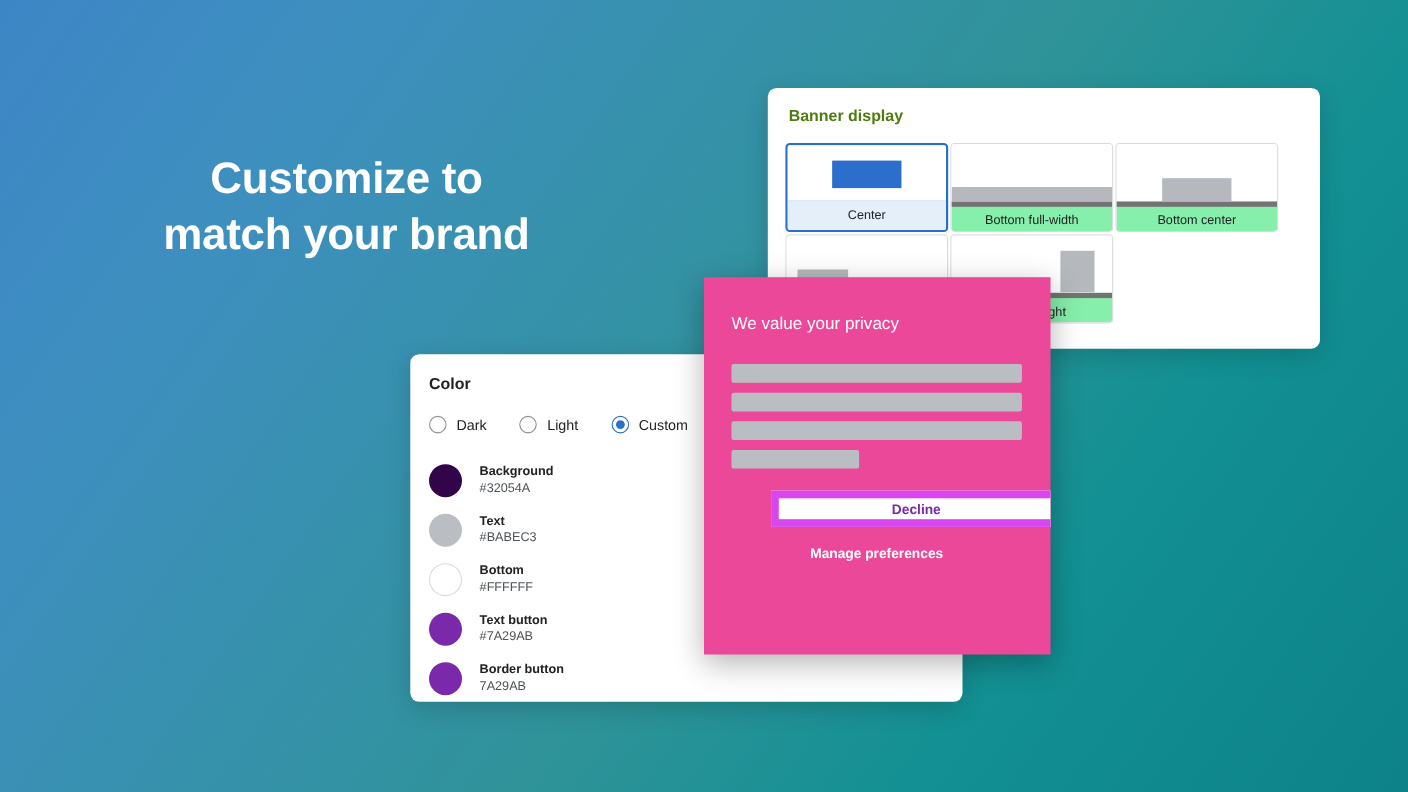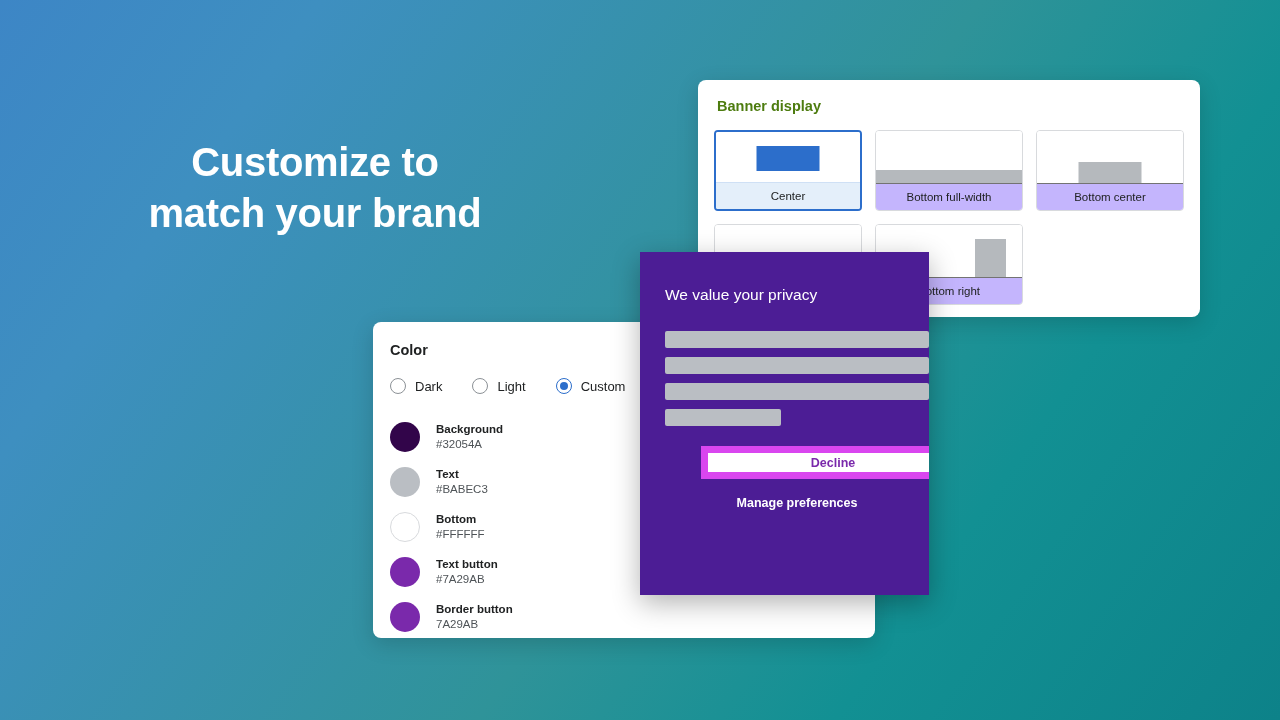--- a/index.html
+++ b/index.html
@@ -48,21 +48,21 @@
   }
   #banner-card .card-title {
     font-size: 14.5px;
     font-weight: bold;
     color: #4d7c0f;
     margin: 18px 0 0 19px;
   }
   .banner-grid {
     display: grid;
     grid-template-columns: repeat(3, 148px);
-    gap: 13px;
+    gap: 2px;
     margin: 16px 0 0 16px;
   }
   .banner-option {
     width: 148px;
     height: 81px;
     border: 1px solid #d8dadd;
     border-radius: 4px;
     background: #ffffff;
     overflow: hidden;
     display: flex;
@@ -89,22 +89,22 @@
   .thumb-bcenter .shape  { width: 63px; height: 21px; left: 50%; transform: translateX(-50%); bottom: 0; }
   .thumb-bleft .shape    { width: 46px; height: 21px; left: 10px; bottom: 0; }
   .thumb-bright .shape   { width: 31px; height: 38px; right: 16px; bottom: 0; }
 
   .opt-label {
     height: 27px;
     line-height: 27px;
     text-align: center;
     font-size: 11.5px;
     color: #202223;
-    background: #c4b5fd;
-    border-top: 1px solid #737373;
+    background: #86efac;
+    border-top: 5px solid #737373;
     white-space: nowrap;
   }
   .banner-option.selected .opt-label {
     background: #e4effa;
     border-top: 1px solid #cfe0f5;
   }
 
   
   #color-card {
     left: 373px;
@@ -181,23 +181,23 @@
     font-size: 11.5px;
     color: #4e5357;
     white-space: nowrap;
   }
 
   
   #privacy-dialog {
     position: absolute;
     left: 640px;
     top: 252px;
-    width: 289px;
+    width: 315px;
     height: 343px;
-    background: #4c1d95;
+    background: #ec4899;
     box-shadow: 0 8px 26px rgba(0,0,0,0.30);
     overflow: hidden;
   }
   #privacy-title {
     color: #ffffff;
     font-size: 15.5px;
     margin: 34px 0 0 25px;
   }
   .placeholder-lines { margin: 27px 0 0 25px; }
   .ph-line {

